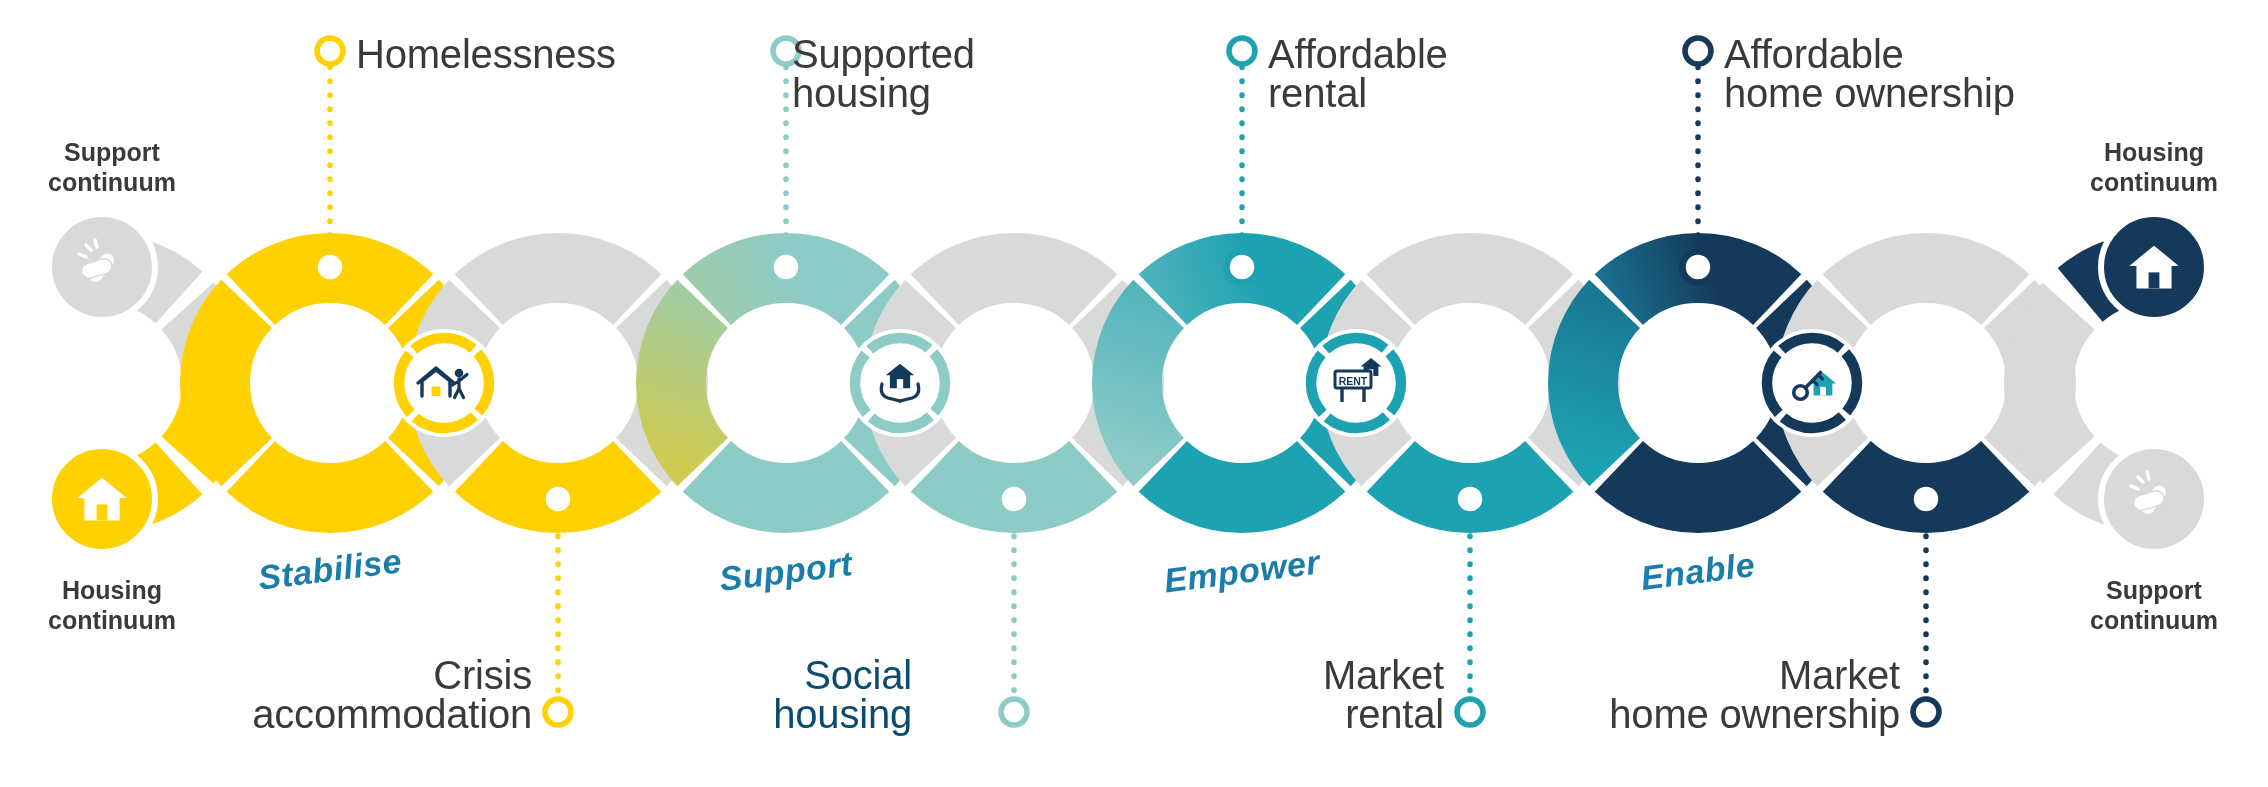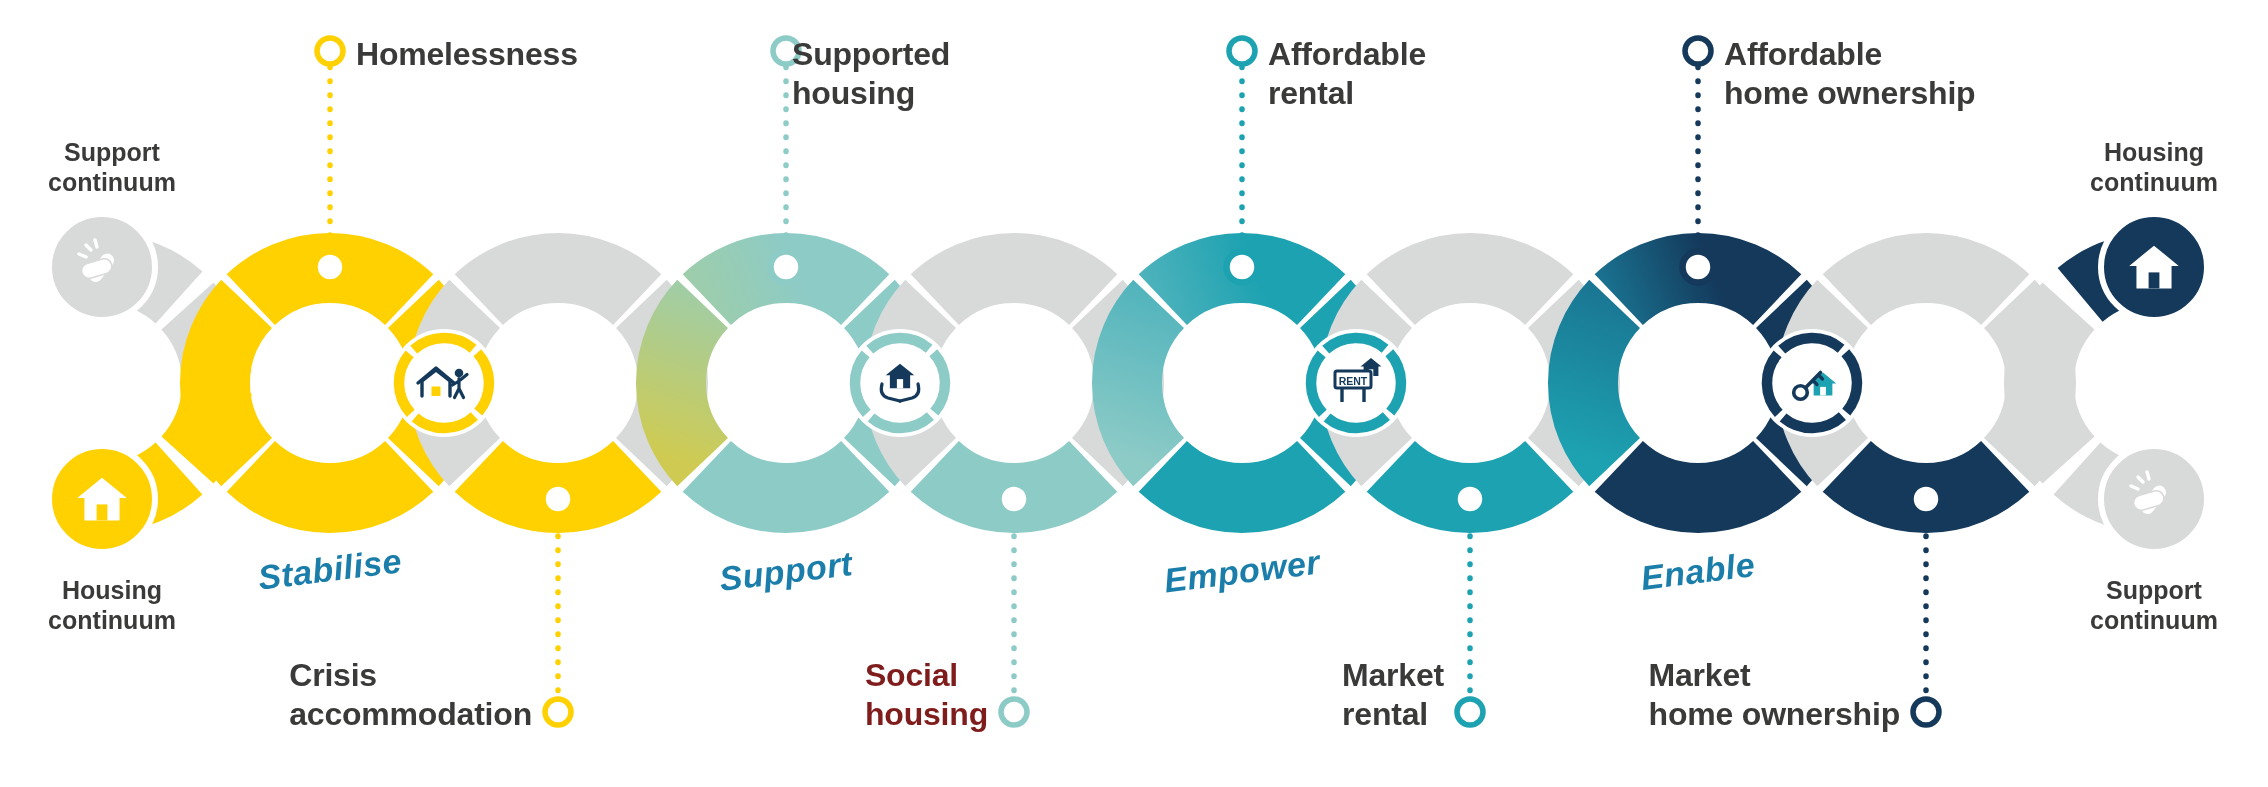--- a/index.html
+++ b/index.html
@@ -2,24 +2,24 @@
 <html><head>
 <meta charset="utf-8">
 <style>
   html,body{margin:0;padding:0;background:#fff;}
   .diagram{
     position:relative;width:2268px;height:787px;background:#fff;overflow:hidden;
     font-family:"Liberation Sans","DejaVu Sans",sans-serif;
   }
   .diagram svg{position:absolute;left:0;top:0;}
   .callout{
-    position:absolute;font-weight:700;font-size:32px;line-height:39px;
+    position:absolute;font-weight:400;font-size:40px;line-height:39px;
     color:#3A3A39;white-space:pre-line;letter-spacing:-0.2px;
   }
-  .callout.bottom{}
+  .callout.bottom{text-align:right;}
   .endlabel{
     position:absolute;transform:translateX(-50%);text-align:center;
     font-weight:700;font-size:25px;line-height:30px;color:#3A3A39;white-space:pre-line;
   }
   .stage{
     position:absolute;transform:translate(-50%,0) rotate(-7deg);
     font-style:italic;font-weight:700;font-size:34px;color:#1B7EAA;letter-spacing:.5px;
   }
 </style>
 </head>
@@ -242,21 +242,21 @@
   <div class="callout top" style="left: 356px; top: 35px; color: rgb(58, 58, 57);">Homelessness</div>
   <div class="callout top" style="left: 792px; top: 35px; color: rgb(58, 58, 57);">Supported
 housing</div>
   <div class="callout top" style="left: 1268px; top: 35px; color: rgb(58, 58, 57);">Affordable
 rental</div>
   <div class="callout top" style="left: 1724px; top: 35px; color: rgb(58, 58, 57);">Affordable
 home ownership</div>
 
   <div class="callout bottom" style="right: 1736px; top: 656px; color: rgb(58, 58, 57);">Crisis
 accommodation</div>
-  <div class="callout bottom" style="right: 1280px; top: 656px; color: #7f1d1d;">Social
+  <div class="callout bottom" style="right: 1356px; top: 656px; color: #0c4a6e;">Social
 housing</div>
   <div class="callout bottom" style="right: 824px; top: 656px; color: rgb(58, 58, 57);">Market
 rental</div>
   <div class="callout bottom" style="right: 368px; top: 656px; color: rgb(58, 58, 57);">Market
 home ownership</div>
 
   <div class="stage" style="left: 330px; top: 550px; color: rgb(27, 126, 170);">Stabilise</div>
   <div class="stage" style="left: 786px; top: 552px; color: rgb(27, 126, 170);">Support</div>
   <div class="stage" style="left: 1242px; top: 552px; color: rgb(27, 126, 170);">Empower</div>
   <div class="stage" style="left: 1698px; top: 552px; color: rgb(27, 126, 170);">Enable</div>

